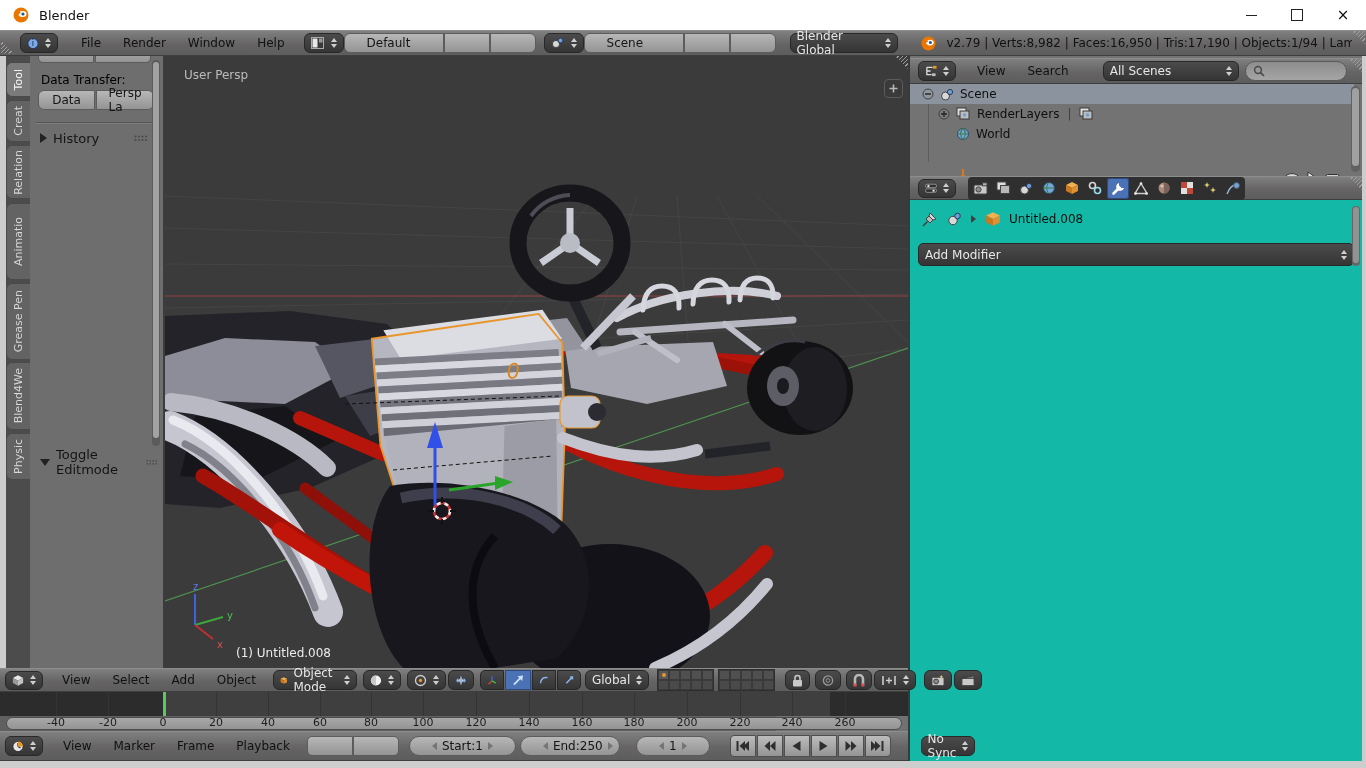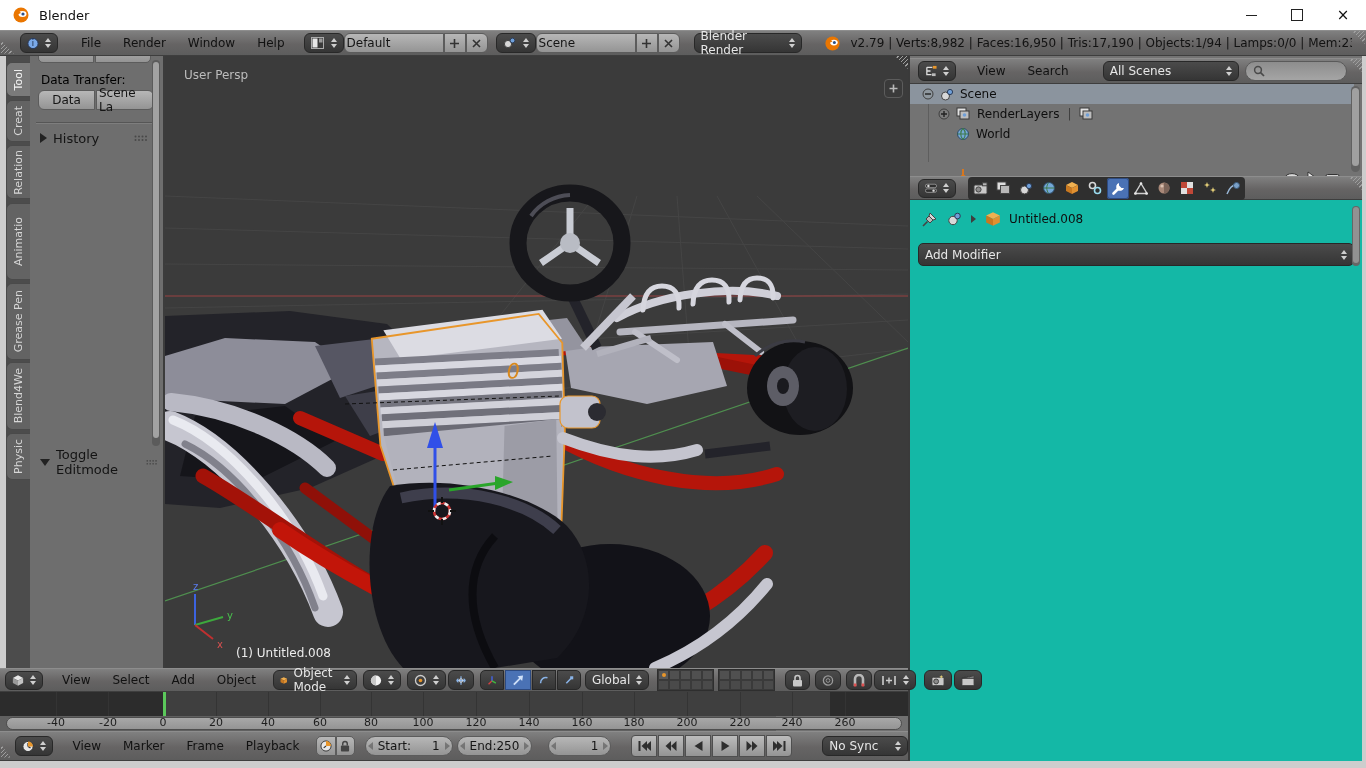--- a/index.html
+++ b/index.html
@@ -6,21 +6,21 @@
   body{width:1366px;height:768px;position:relative;overflow:hidden;
        font-family:"DejaVu Sans",sans-serif;background:#717171;font-size:12px;color:#151515;}
   .abs{position:absolute}
   
   .hdr{background:linear-gradient(#808080,#666464 55%,#5d5d5d);border-top:1px solid #8d8d8d;
        border-bottom:1px solid #3e3e3e;display:flex;align-items:center;box-sizing:border-box}
   .menu{padding:0 11px;color:#111;cursor:default;white-space:nowrap}
   .wdark{background:linear-gradient(#4b4b4b,#353535);border:1px solid #282828;border-radius:6px;
          color:#e6e6e6;display:flex;align-items:center;height:20px;box-sizing:border-box;padding:0 6px}
   .wlight{background:linear-gradient(#b7b7b7,#949494);border:1px solid #5c5c5c;border-radius:6px;
-          color:#151515;display:flex;align-items:center;height:20px;box-sizing:border-box;padding:0 2px}
+          color:#151515;display:flex;align-items:center;height:20px;box-sizing:border-box;padding:0 22px}
   .ud{display:inline-flex;flex-direction:column;gap:2px;margin-left:auto;padding-left:6px}
   .ud b{width:0;height:0;border-left:3.5px solid transparent;border-right:3.5px solid transparent}
   .ud .up{border-bottom:4px solid #cfcfcf}.ud .dn{border-top:4px solid #cfcfcf}
   .arrL,.arrR{width:0;height:0;border-top:4px solid transparent;border-bottom:4px solid transparent}
   .arrL{border-right:5px solid #55555599;margin-right:5px}
   .arrR{border-left:5px solid #55555599;margin-left:5px}
   .grip{width:13px;height:13px;background:repeating-linear-gradient(135deg,transparent 0 2px,#9f9f9f 2px 3px);}
   .gripTR{clip-path:polygon(0 0,100% 0,100% 100%)}
   .gripBL{clip-path:polygon(0 0,0 100%,100% 100%)}
   .dots{opacity:.75}
@@ -121,21 +121,21 @@
     <svg width="9" height="9" viewBox="0 0 9 9">
         <path d="M4.5,0 V9 M0,4.5 H9" stroke="#333" stroke-width="1.6"></path>
       </svg>
   </div>
   <div class="wlight" style="width:22px;justify-content:center;border-radius:0 6px 6px 0">
     <svg width="9" height="9" viewBox="0 0 9 9">
         <path d="M1,1 L8,8 M8,1 L1,8" stroke="#333" stroke-width="1.6"></path>
       </svg>
   </div>
   <div class="wdark" style="margin-left:14px;width:108px">
-      <span>Blender Render</span>
+      <span>Blender Global</span>
       <span class="ud">
         <b class="up"></b>
         <b class="dn"></b>
       </span>
     </div>
   <svg width="17" height="17" viewBox="0 0 18 18" style="margin-left:22px">
     <circle cx="9" cy="9" r="7.5" fill="#ea7600"></circle>
       <ellipse cx="10.5" cy="8" rx="4" ry="3" fill="#fff"></ellipse>
       <circle cx="11" cy="8" r="1.6" fill="#2a4f87"></circle>
       <path d="M2,10 L7,5 L9,7 Z" fill="#ea7600"></path>
@@ -170,21 +170,21 @@
 </div>
 
 <div class="abs" style="left:30px;top:56px;width:135px;height:612px;background:#6e6e6e;border-right:2px solid #3c3c3c;box-sizing:border-box;overflow:hidden">
   <div class="wlight" style="position:absolute;left:8px;top:-13px;width:56px;height:20px;border-radius:5px 0 0 5px"></div>
   <div class="wlight" style="position:absolute;left:65px;top:-13px;width:56px;height:20px;border-radius:0 5px 5px 0"></div>
   <div style="position:absolute;left:11px;top:17px;color:#000000">Data Transfer:</div>
   <div class="wlight" style="position:absolute;left:8px;top:34px;width:57px;border-radius:6px 0 0 6px;justify-content:center">
       <span>Data</span>
     </div>
   <div class="wlight" style="position:absolute;left:66px;top:34px;width:58px;border-radius:0 6px 6px 0;justify-content:center">
-      <span>Scene La</span>
+      <span>Persp La</span>
     </div>
   <div style="position:absolute;left:6px;top:66px;width:118px;border-top:1px solid #565656;border-bottom:1px solid #7e7e7e"></div>
   <div style="position:absolute;left:10px;top:72px;width:116px;height:20px;display:flex;align-items:center">
     <span style="width:0;height:0;border-top:5px solid transparent;border-bottom:5px solid transparent;border-left:7px solid #222;margin-right:6px"></span>
     <span style="font-size:13px;color:#141414">History</span>
     <svg class="dots" width="14" height="7" viewBox="0 0 14 7" style="margin-left:auto;margin-right:8px">
         <g fill="#3c3c3c">
           <circle cx="1.5" cy="1.5" r="1"></circle>
           <circle cx="5" cy="1.5" r="1"></circle>
           <circle cx="8.5" cy="1.5" r="1"></circle>

